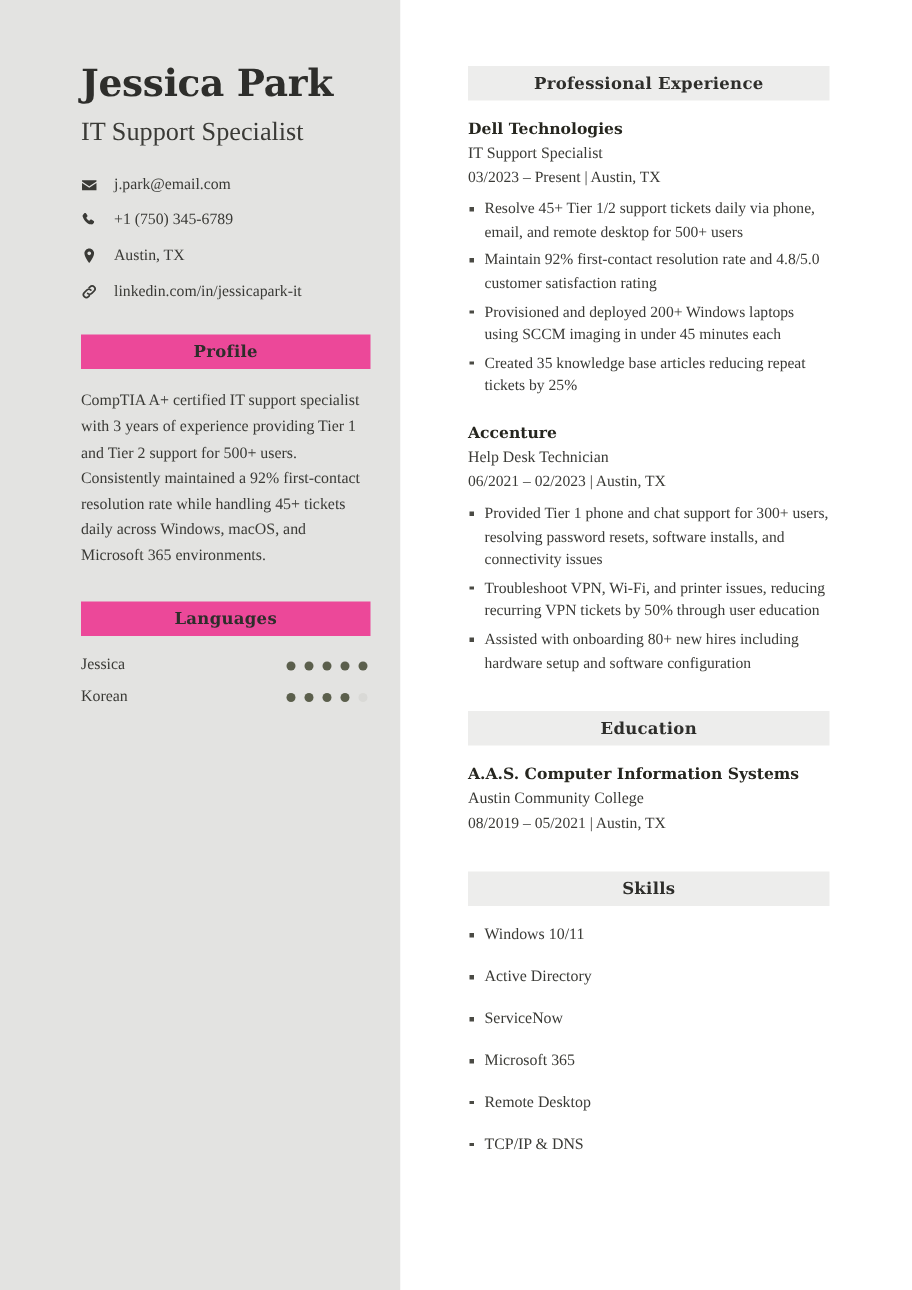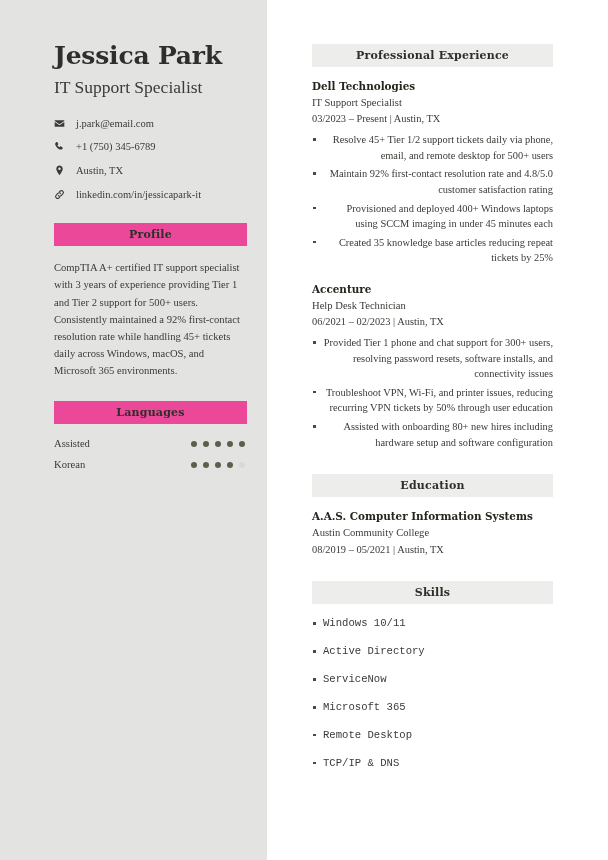--- a/index.html
+++ b/index.html
@@ -180,37 +180,35 @@
     margin: 5px 0 0 0;
     padding: 0;
   }
   .bullets li {
     position: relative;
     padding-left: 11px;
     font-size: 10.4px;
     line-height: 1.5;
     color: #3a3a36;
     margin-bottom: 3px;
-    text-align: right;
   }
   .bullets li::before {
     content: "";
     position: absolute;
     left: 1px;
     top: 6px;
     width: 2.5px;
     height: 2.5px;
     background: #4a4a44;
   }
 
   .skills-list {
     list-style: none;
     margin: 12px 0 16px 0;
     padding: 0;
-    font-family: Liberation Mono, monospace;
   }
   .skills-list li {
     position: relative;
     padding-left: 11px;
     font-size: 10.6px;
     line-height: 1.5;
     color: #3a3a36;
     margin-bottom: 12px;
   }
   .skills-list li::before {
@@ -268,21 +266,21 @@
           <span class="contact-text">linkedin.com/in/jessicapark-it</span>
         </li>
       </ul>
 
     <div class="section-bar">Profile</div>
     <p class="profile-text">CompTIA A+ certified IT support specialist with 3 years of experience providing Tier 1 and Tier 2 support for 500+ users. Consistently maintained a 92% first-contact resolution rate while handling 45+ tickets daily across Windows, macOS, and Microsoft 365 environments.</p>
 
     <div class="section-bar">Languages</div>
     <ul class="lang-list" id="lang-list">
         <li class="lang-row">
-          <span>Assisted</span>
+          <span>Jessica</span>
           <span class="lang-dots">
             <span class="dot filled"></span>
             <span class="dot filled"></span>
             <span class="dot filled"></span>
             <span class="dot filled"></span>
             <span class="dot filled"></span>
           </span>
         </li>
         <li class="lang-row">
           <span>Korean</span>
@@ -303,21 +301,21 @@
     <section class="main-section">
       <div class="section-bar">Professional Experience</div>
       <div id="experience-entries">
           <div class="entry">
             <div class="entry-org">Dell Technologies</div>
             <div class="entry-role">IT Support Specialist</div>
             <div class="entry-meta">03/2023 – Present | Austin, TX</div>
             <ul class="bullets">
               <li>Resolve 45+ Tier 1/2 support tickets daily via phone, email, and remote desktop for 500+ users</li>
               <li>Maintain 92% first-contact resolution rate and 4.8/5.0 customer satisfaction rating</li>
-              <li>Provisioned and deployed 400+ Windows laptops using SCCM imaging in under 45 minutes each</li>
+              <li>Provisioned and deployed 200+ Windows laptops using SCCM imaging in under 45 minutes each</li>
               <li>Created 35 knowledge base articles reducing repeat tickets by 25%</li>
             </ul>
           </div>
           <div class="entry">
             <div class="entry-org">Accenture</div>
             <div class="entry-role">Help Desk Technician</div>
             <div class="entry-meta">06/2021 – 02/2023 | Austin, TX</div>
             <ul class="bullets">
               <li>Provided Tier 1 phone and chat support for 300+ users, resolving password resets, software installs, and connectivity issues</li>
               <li>Troubleshoot VPN, Wi-Fi, and printer issues, reducing recurring VPN tickets by 50% through user education</li>

